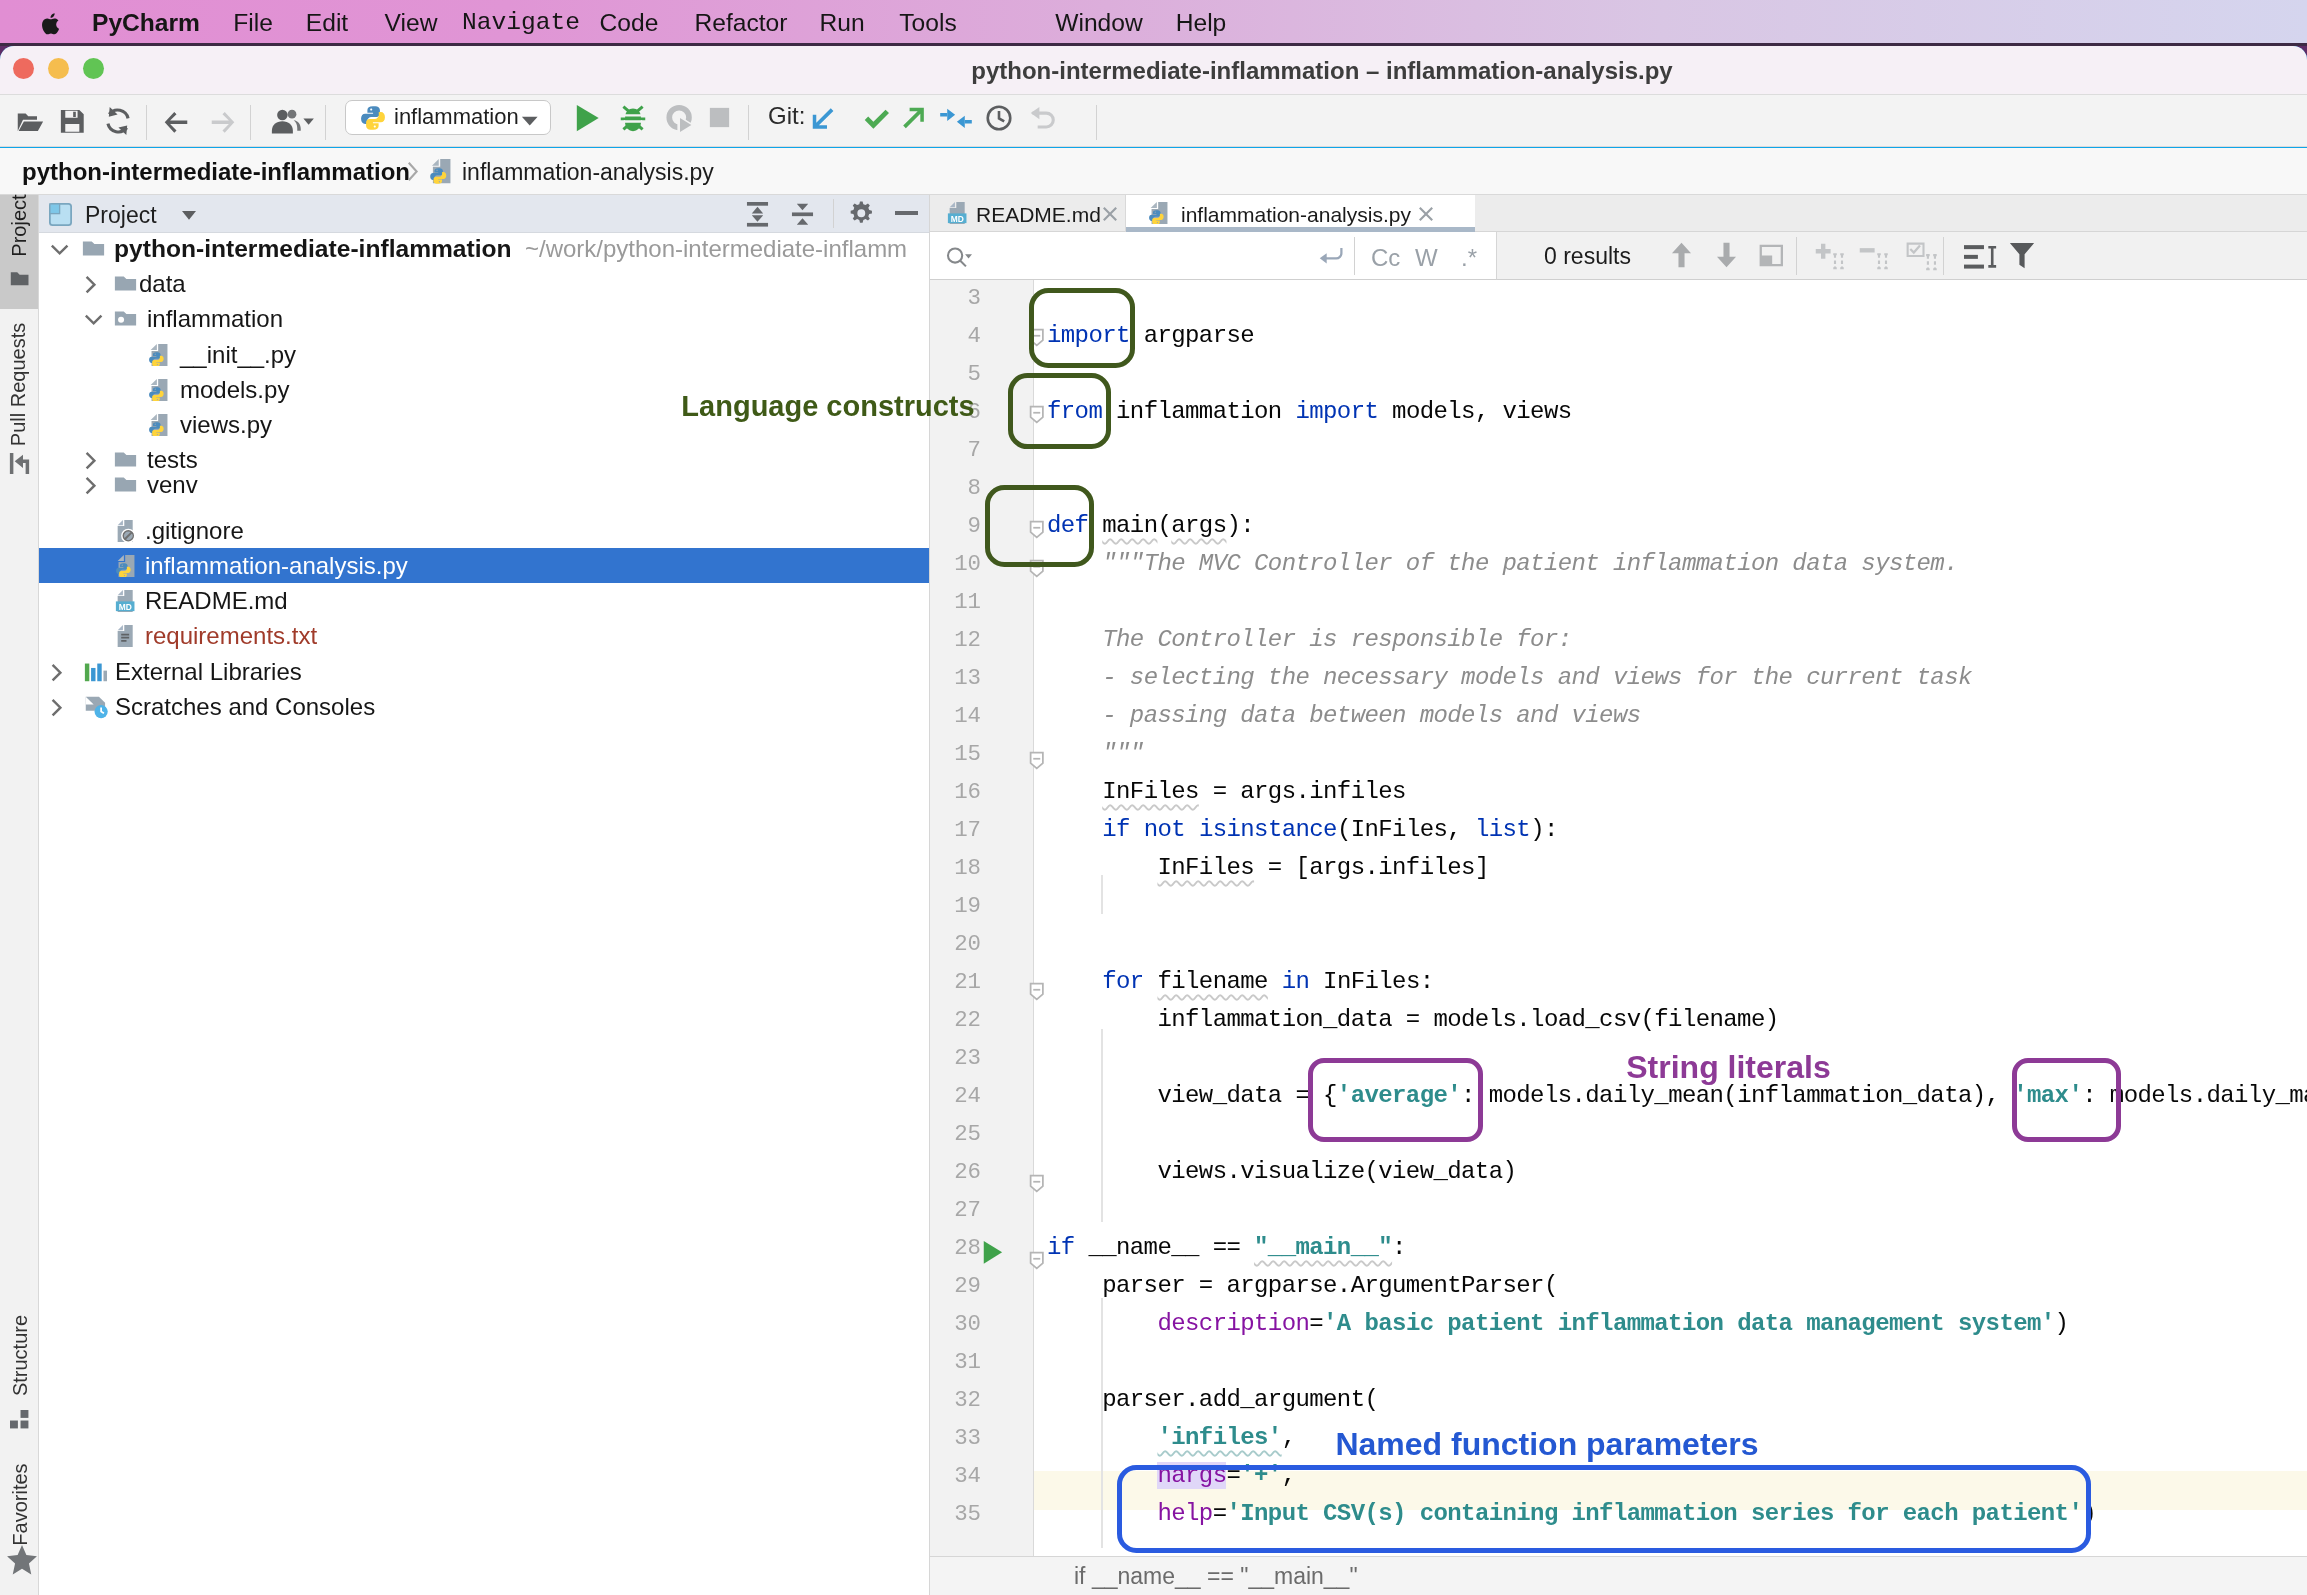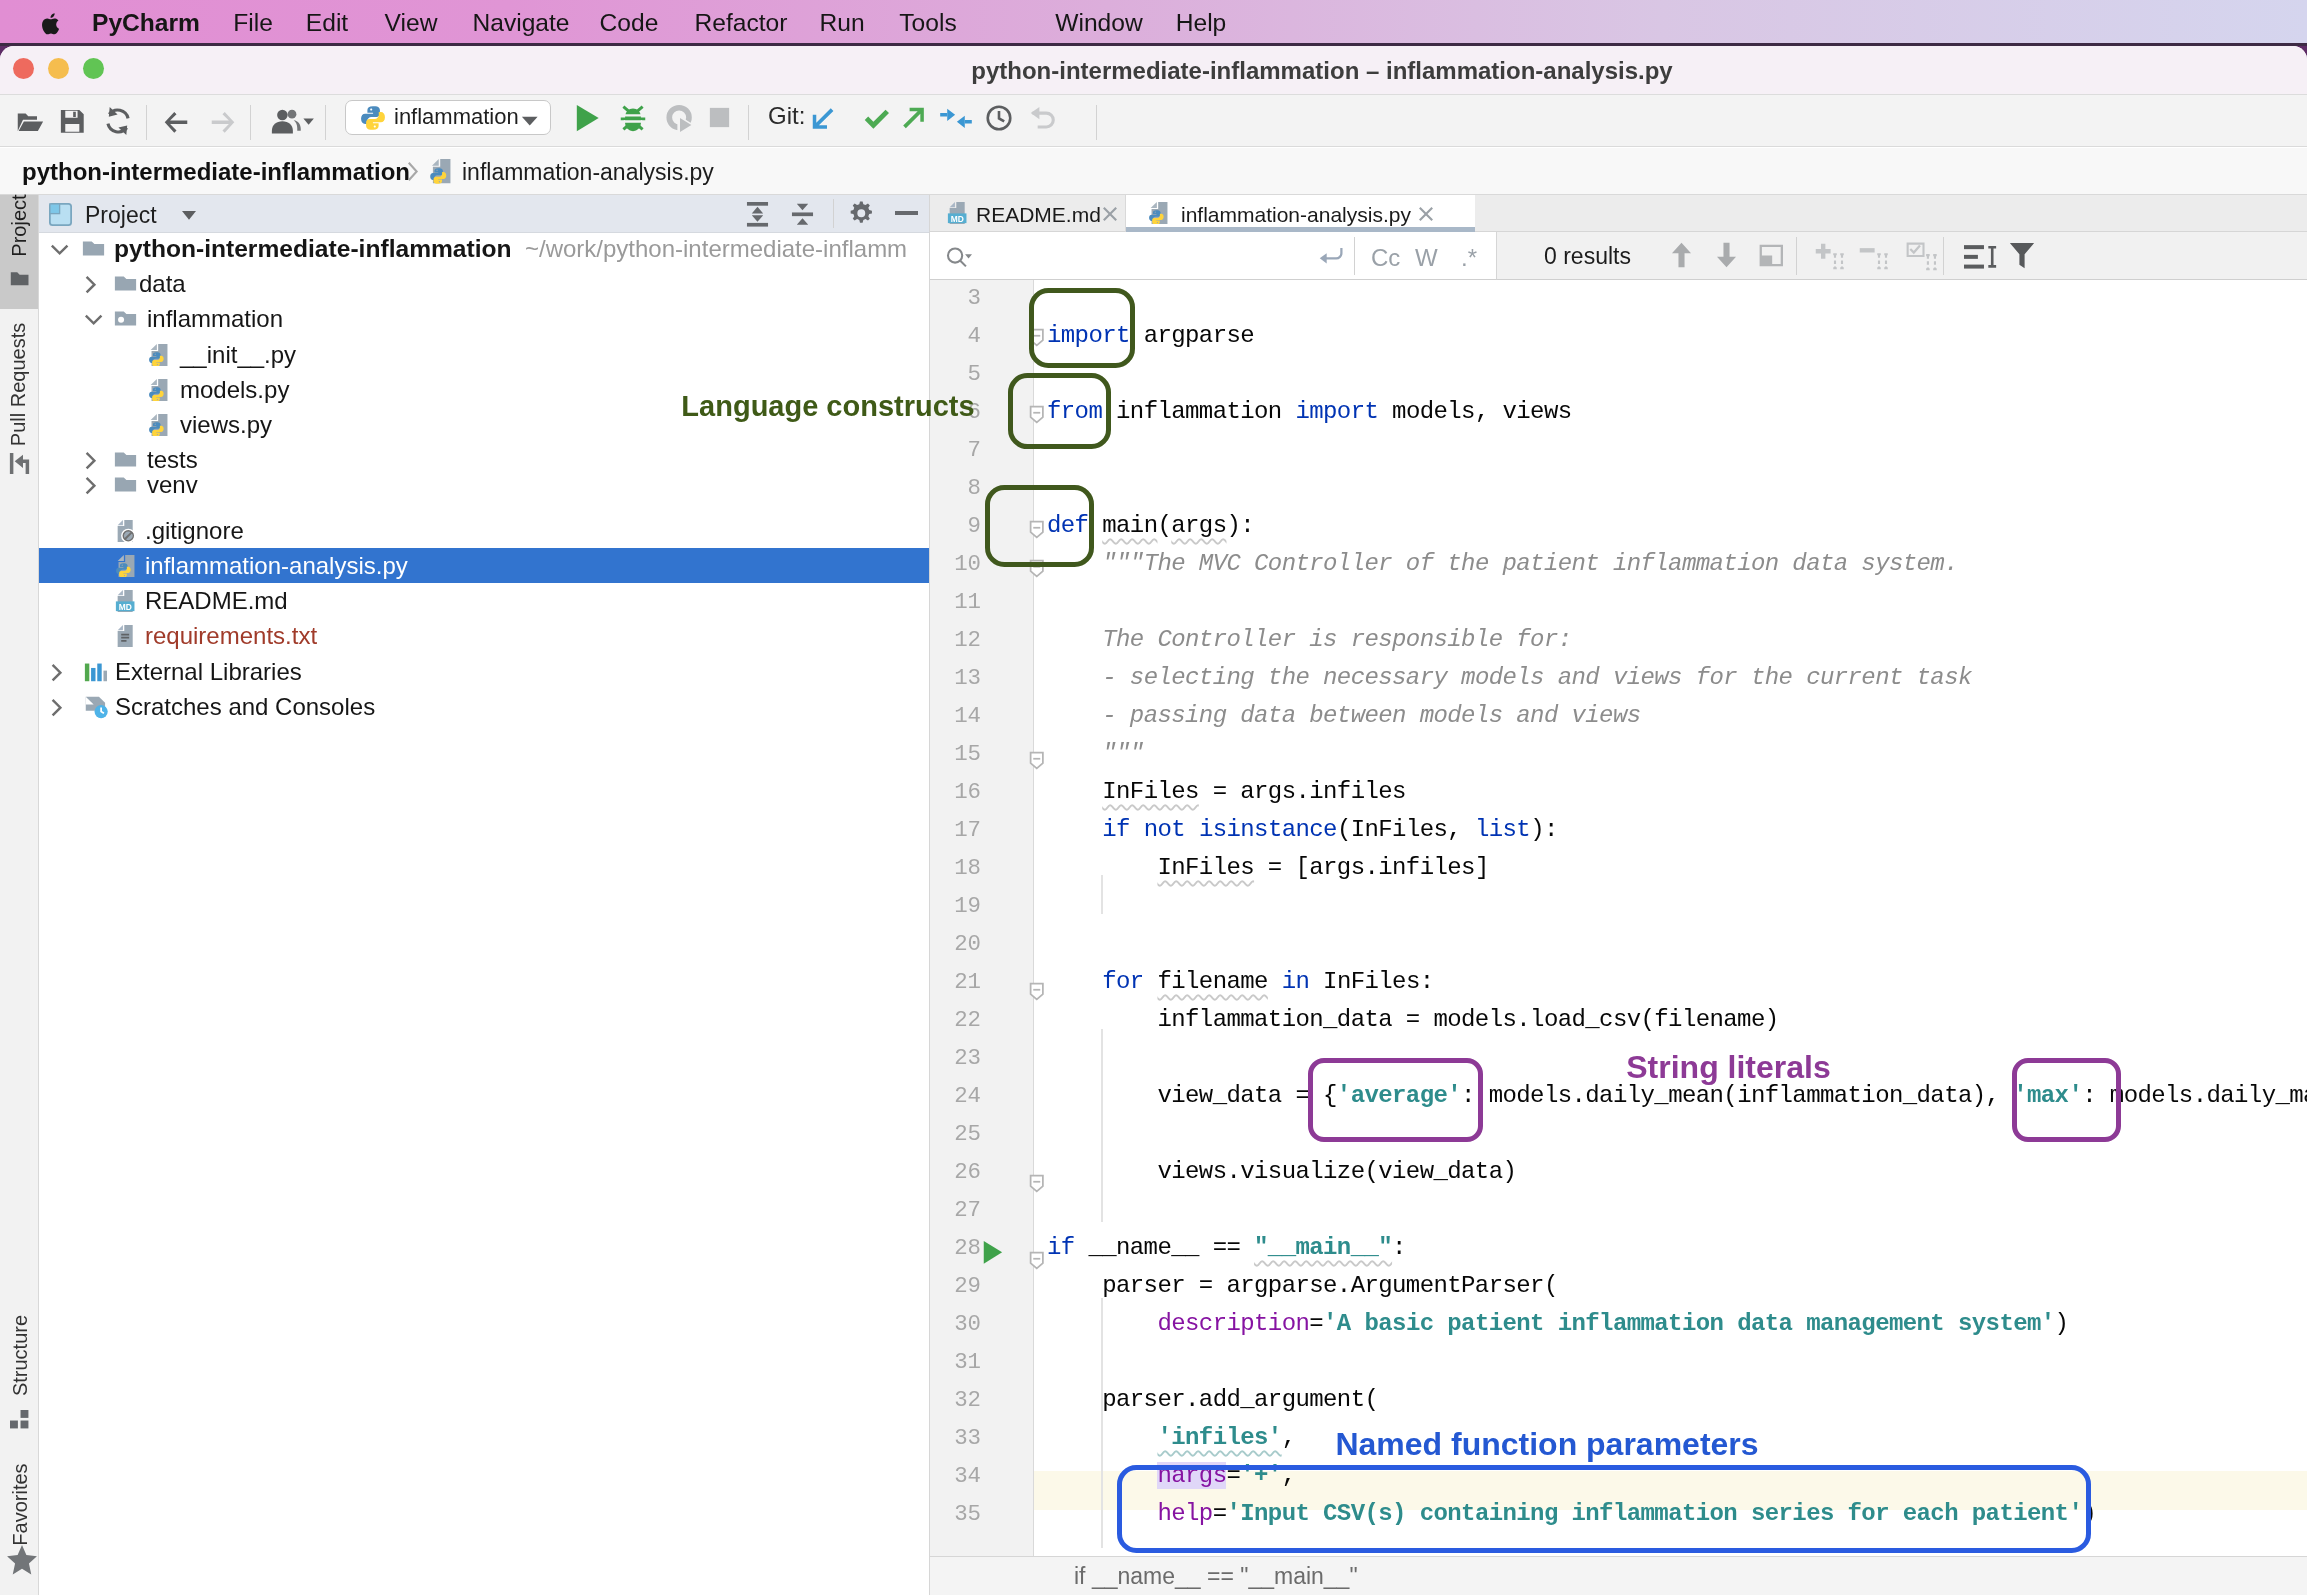--- a/index.html
+++ b/index.html
@@ -1,20 +1,20 @@
 <!DOCTYPE html>
 <html style="font-size:14px"><head>
 <meta charset="utf-8">
 <style>
 html,body{margin:0;padding:0;}
 body{width:2307px;height:1596px;position:relative;overflow:hidden;background:#5e2c66;font-family:"Liberation Sans",sans-serif;-webkit-font-smoothing:antialiased;}
 .ab{position:absolute;}
 #menubar{left:0;top:0;width:2307px;height:43px;background:linear-gradient(90deg,#e18ed3 0%,#e095d5 22%,#dcaedb 48%,#d9c6e4 72%,#d5d5ee 100%);}
 #menuline{left:0;top:43px;width:2307px;height:2.6px;background:#3d2a44;}
-#window{left:0;top:46px;width:2307px;height:1550px;background:#ffffff;border-radius:14px 14px 0 0;overflow:hidden;}
+#window{left:0;top:46px;width:2307px;height:1550px;background:#0ea5e9;border-radius:14px 14px 0 0;overflow:hidden;}
 
 #titlebar{left:0;top:0;width:2307px;height:48px;background:#f6f0f6;}
 .tl{top:12.3px;width:21px;height:21px;border-radius:50%;}
 #title{left:708px;top:0;width:1228px;height:48px;line-height:50px;text-align:center;color:#3d3d3d;font-size:24px;font-weight:700;}
 #toolbar{left:0;top:48px;width:2307px;height:53px;background:#f3f3f3;border-top:0.9px solid #dcdcdc;border-bottom:0.9px solid #dadada;box-sizing:border-box;}
 #crumbs{left:0;top:102px;width:2307px;height:47px;background:#f8f8f8;border-bottom:0.9px solid #d9d9d9;box-sizing:border-box;}
 #stripe{left:0;top:149px;width:39px;height:1401px;background:#f2f2f2;border-right:0.9px solid #d8d8d8;box-sizing:border-box;}
 #projpanel{left:39px;top:149px;width:891px;height:1401px;background:#fff;overflow:hidden;}
 #projhead{left:0px;top:0px;width:891px;height:38px;background:#e3e7ee;border-bottom:0.9px solid #d5d9df;box-sizing:border-box;}
 #editor{left:929px;top:149px;width:1378px;height:1401px;background:#fff;border-left:0.9px solid #d6d6d6;box-sizing:border-box;}
@@ -52,21 +52,21 @@
 </defs>
 </svg>
 <div id="menubar" class="ab">
 <svg class="ab" style="left:41px;top:10.5px" width="22" height="25.4" viewBox="0 0 30 34">
       <path fill="#1a1a1a" d="M20.7 18.1c0-3.6 3-5.4 3.1-5.5-1.7-2.5-4.3-2.8-5.2-2.8-2.2-.2-4.3 1.3-5.4 1.3-1.1 0-2.9-1.3-4.7-1.2-2.4 0-4.7 1.4-5.9 3.6-2.5 4.4-.6 10.9 1.8 14.4 1.2 1.7 2.6 3.7 4.5 3.6 1.8-.1 2.5-1.2 4.7-1.2 2.2 0 2.8 1.2 4.7 1.1 1.9 0 3.2-1.8 4.4-3.5 1.4-2 1.9-4 2-4.1-.1 0-3.9-1.5-4-5.7zM17.1 7.1c1-1.2 1.6-2.8 1.5-4.5-1.4.1-3.1 1-4.1 2.1-.9 1-1.7 2.7-1.5 4.3 1.6.1 3.1-.7 4.1-1.9z"></path>
     </svg>
 <span class="mi" style="left:146px;font-weight:700;">PyCharm</span>
 <span class="mi" style="left:253px;">File</span>
 <span class="mi" style="left:327px;">Edit</span>
 <span class="mi" style="left:411px;">View</span>
-<span class="mi" style="left:521px;">Navigate</span>
+<span class="mi" style="left:521px;font-family:Liberation Mono, monospace;">Navigate</span>
 <span class="mi" style="left:629px;">Code</span>
 <span class="mi" style="left:741px;">Refactor</span>
 <span class="mi" style="left:842px;">Run</span>
 <span class="mi" style="left:928px;">Tools</span>
 <span class="mi" style="left:1007px;margin-top:44px;">Git</span>
 <span class="mi" style="left:1099px;">Window</span>
 <span class="mi" style="left:1201px;">Help</span>
 </div>
 <div id="menuline" class="ab"></div>
 <div id="window" class="ab">

